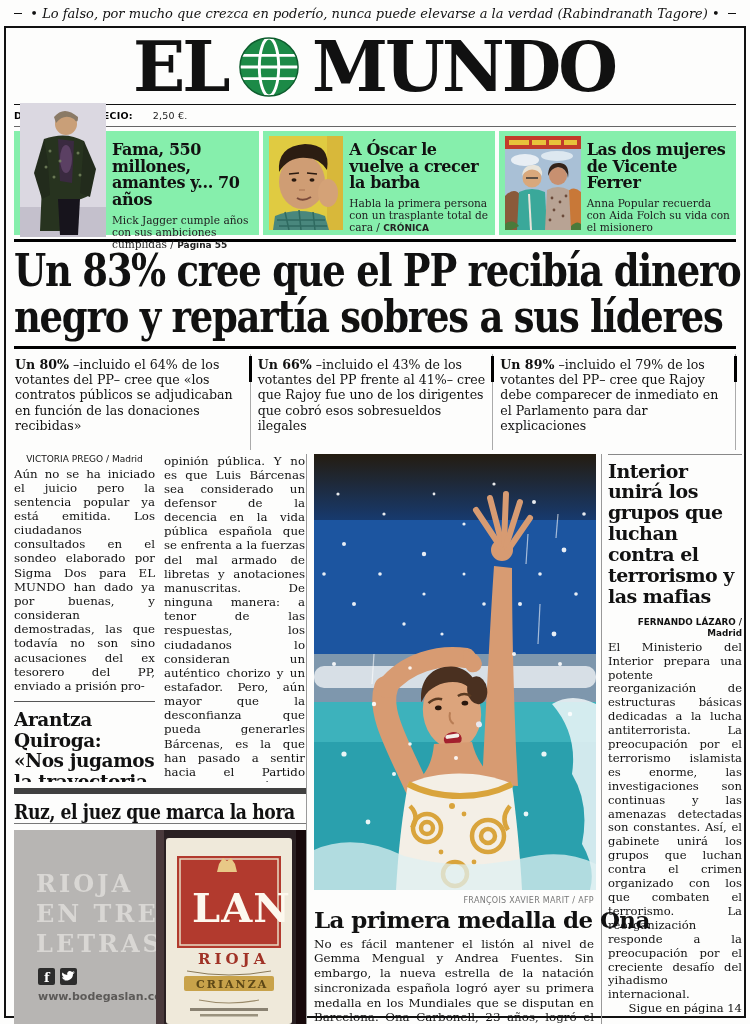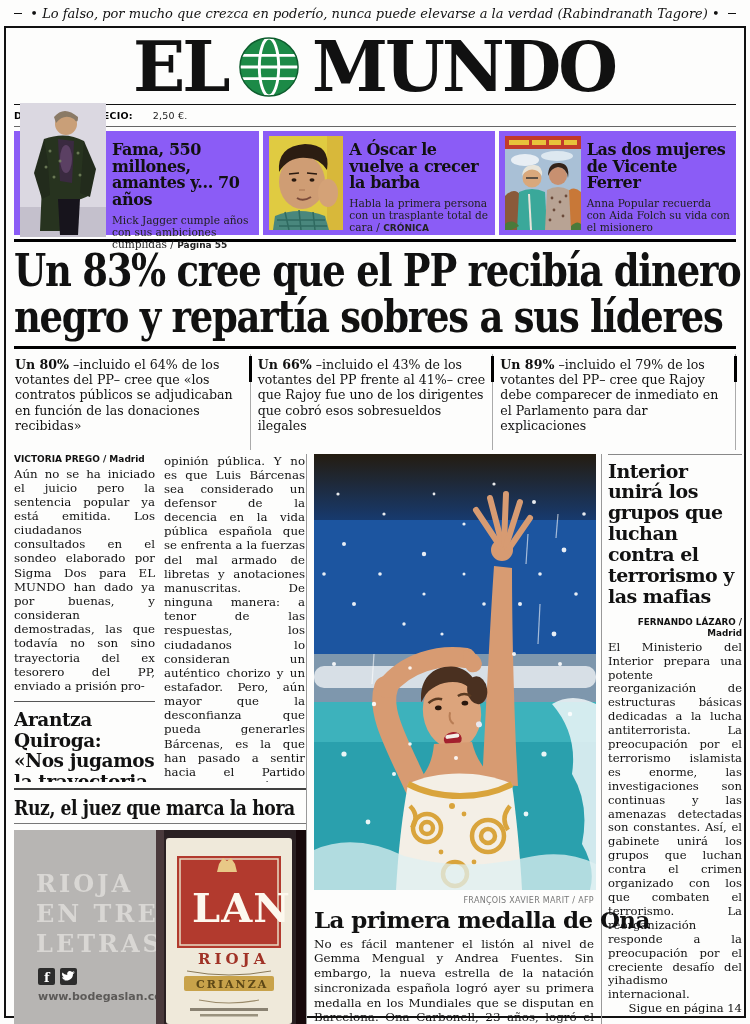--- a/index.html
+++ b/index.html
@@ -20,21 +20,21 @@
   .mast-word { font-family:"DejaVu Serif", serif; font-weight:bold; font-size:70px; line-height:1; letter-spacing:-3px; transform:scaleX(.98); }
   .globe { width:62px; height:62px; flex:0 0 auto; }
   .mast-rule { border-top:1.5px solid #111; margin-top:2px; }
   .dateline { height:21px; display:flex; justify-content:flex-start; align-items:center; gap:20px;
               font-family:"DejaVu Sans", sans-serif; font-size:9.5px; color:#222; letter-spacing:.2px; }
   .dateline b { color:#000; }
   .dateline-rule { border-top:1px solid #666; }
 
   
   .topboxes { display:flex; gap:4px; margin-top:4px; height:104px; }
-  .tbox { background:#8b5cf6; display:flex; gap:6px; padding:5px 6px; position:relative; }
+  .tbox { background:#86efac; display:flex; gap:6px; padding:5px 6px; position:relative; }
   .tbox .pic { flex:0 0 auto; }
   .tb1 { width:246px; } .tb2 { width:232px; } .tb3 { width:238px; }
   .tb-head { font-size:16px; font-weight:bold; line-height:1.04; letter-spacing:-.4px; margin-top:6px; }
   .tb-sub { font-size:10.6px; line-height:1.15; color:#222; margin-top:5px; }
   .tb-sub b { font-family:"DejaVu Sans", sans-serif; font-size:9px; }
   .jagger-wrap { width:86px; margin-top:-33px; z-index:3; position:relative; }
 
   
   .black-rule { border-top:3px solid #000; margin-top:4px; }
   .mainhead { padding:6px 0 4px 0; }
@@ -48,31 +48,31 @@
   .deck-col b { font-weight:bold; }
   .deck-div { width:1px; background:#aaa; position:relative; }
   .deck-div::before { content:""; position:absolute; top:2px; left:-1px; width:3px; height:26px; background:#000; }
 
   
   .bodygrid { display:flex; margin-top:4px; height:574px; gap:0; }
   .leftzone { width:292px; flex:0 0 auto; }
   .centerzone { width:296px; flex:0 0 auto; border-left:1px solid #999; border-right:1px solid #999; padding:0 7px; margin:0 0; }
   .rightzone { width:134px; flex:0 0 auto; margin-left:6px; }
 
-  .byline { font-family:"DejaVu Sans", sans-serif; font-size:9px; font-weight:bold; text-align:left; margin-bottom:3px; }
+  .byline { font-family:"DejaVu Sans", sans-serif; font-size:9px; font-weight:normal; text-align:center; margin-bottom:3px; }
   p.body-p { font-size:11.8px; line-height:1.2; text-align:justify; }
   .pageref { font-weight:normal; float:right; }
 
   .artcols { display:flex; gap:9px; height:328px; overflow:hidden; }
   .acol { width:141px; }
 
   .quotebox { border-top:1px solid #555; margin:8px 0 9px 0; padding-top:8px; }
   .quotebox-head { font-size:18.5px; font-weight:bold; line-height:1.12; letter-spacing:-.4px; }
 
-  .ruzrow { border-top:2px solid #404040; border-bottom:1px solid #777; margin-top:6px; padding:5px 0 6px 0;
+  .ruzrow { border-top:6px solid #404040; border-bottom:1px solid #777; margin-top:6px; padding:5px 0 6px 0;
             display:flex; align-items:baseline; justify-content:space-between; height:36px; }
   .ruz-head { font-size:21px; font-weight:bold; letter-spacing:-.5px; white-space:nowrap;
               display:inline-block; transform:scaleX(.82); transform-origin:left; }
   .cronica { font-family:"DejaVu Sans", sans-serif; font-size:9.5px; font-weight:bold; letter-spacing:.5px; }
 
   .ad { margin-top:6px; height:198px; position:relative; background:#b7b5b3; overflow:hidden; }
 
   
   .photo { width:282px; height:436px; }
   .credit { font-family:"DejaVu Sans", sans-serif; font-size:8px; color:#777; text-align:right; letter-spacing:.3px; margin-top:2px; }
@@ -244,21 +244,21 @@
       <div class="deck-col"><b>Un 89%</b> <span>–incluido el 79% de los votantes del PP– cree que Rajoy debe comparecer de inmediato en el Parlamento para dar explicaciones</span></div>
       <div class="deck-div"></div>
     </div>
 
     <div class="bodygrid">
 
       <div class="leftzone">
         <div class="artcols">
           <div class="acol">
             <div class="byline">VICTORIA PREGO / Madrid</div>
-            <p class="body-p">Aún no se ha iniciado el juicio pero la sentencia popular ya está emitida. Los ciudadanos consultados en el sondeo elaborado por Sigma Dos para EL MUNDO han dado ya por buenas, y consideran demostradas, las que todavía no son sino trayectoria del ex tesorero del PP, enviado a prisión pro-</p>
+            <p class="body-p">Aún no se ha iniciado el juicio pero la sentencia popular ya está emitida. Los ciudadanos consultados en el sondeo elaborado por Sigma Dos para EL MUNDO han dado ya por buenas, y consideran demostradas, las que todavía no son sino acusaciones del ex tesorero del PP, enviado a prisión pro-</p>
             <div class="quotebox">
               <div class="quotebox-head">Arantza Quiroga: «Nos jugamos la trayectoria de muchos... algunos bajo tierra»</div>
 
             </div>
 
           </div>
           <div class="acol">
             <p class="body-p">opinión pública. Y no es que Luis Bárcenas sea considerado un defensor de la decencia en la vida pública española que se enfrenta a la fuerzas del mal armado de libretas y anotaciones manuscritas. De ninguna manera: a tenor de las respuestas, los ciudadanos lo consideran un auténtico chorizo y un estafador. Pero, aún mayor que la desconfianza que pueda generarles Bárcenas, es la que han pasado a sentir hacia el Partido Popular y sus líderes, incluido el presidente del Gobierno, Mariano Rajoy.</p>
 
           </div>

